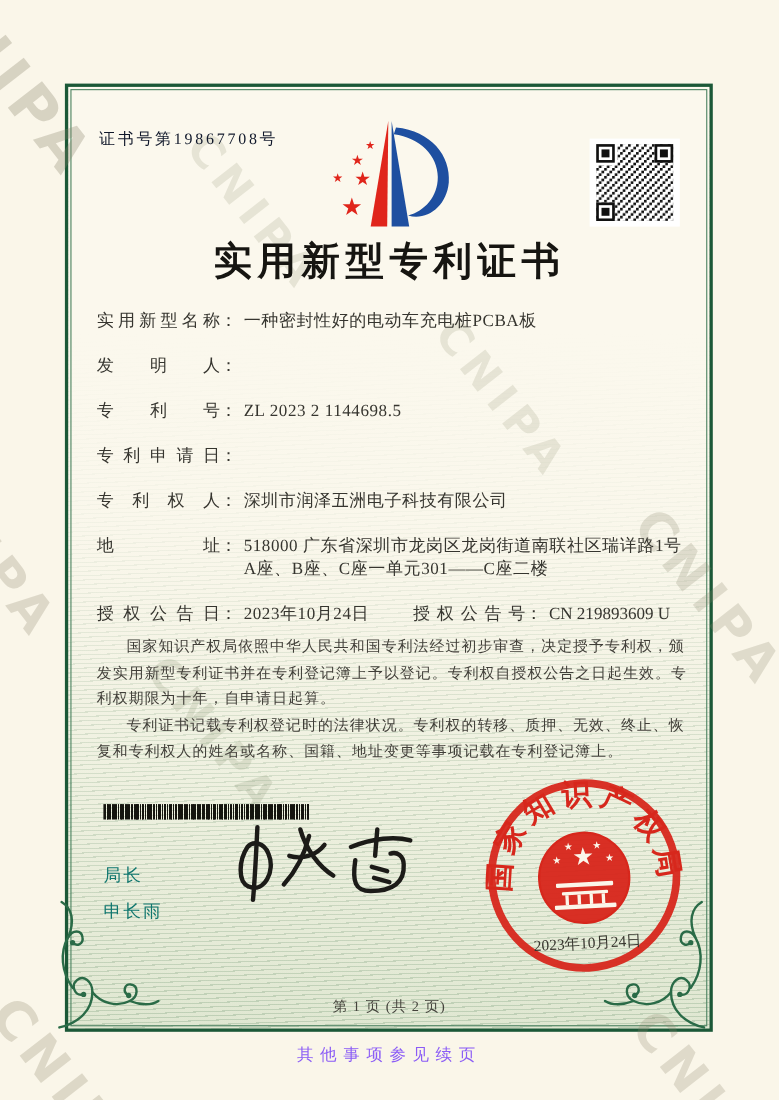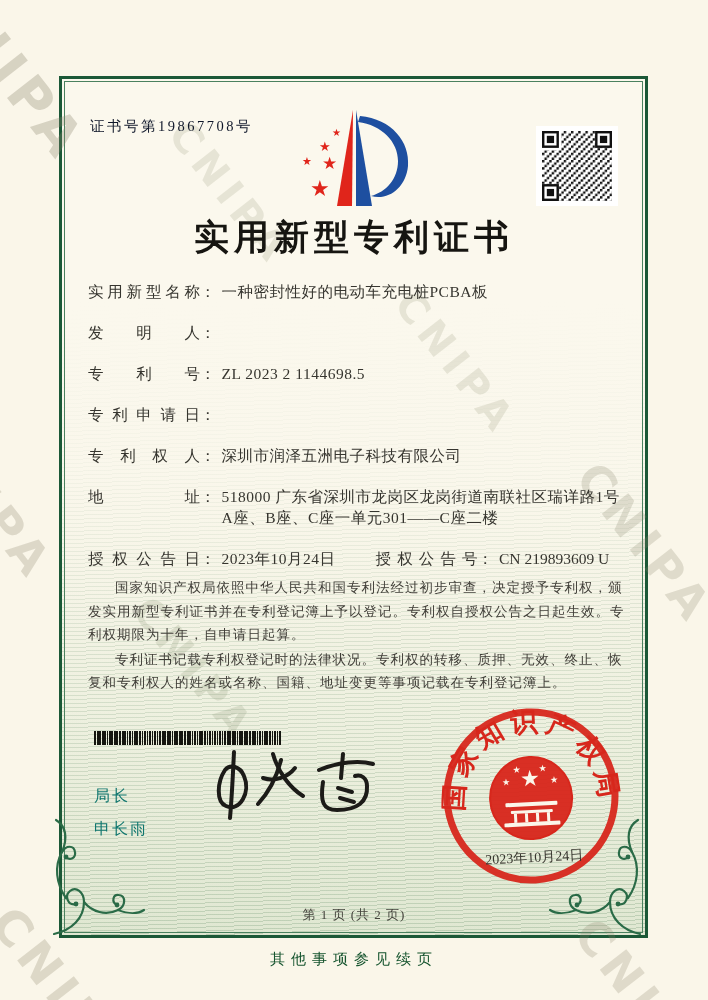--- a/index.html
+++ b/index.html
@@ -95,21 +95,21 @@
   .signoff .line2 { margin-top:12px; }
   .signature { position:absolute; left:203px; top:744px; }
   .seal { position:absolute; left:441px; top:706px; width:180px; height:180px; transform:rotate(-3deg); }
 
   .page-info {
     position:absolute; left:0; top:906px; width:100%;
     text-align:center; font-size:13px; color:#44433c; letter-spacing:1px;
   }
   .continuation {
     position:absolute; left:0; top:950px; width:100%;
-    text-align:center; font-size:15px; color:#14532d; letter-spacing:6px;
+    text-align:center; font-size:15px; color:#8b5cf6; letter-spacing:6px;
   }
 </style>
 </head>
 <body>
 
 <div class="page">
 
   <div class="wm wm1">CNIPA</div>
   <div class="wm wm2">CNIPA</div>
   <div class="wm wm3">CNIPA</div>

